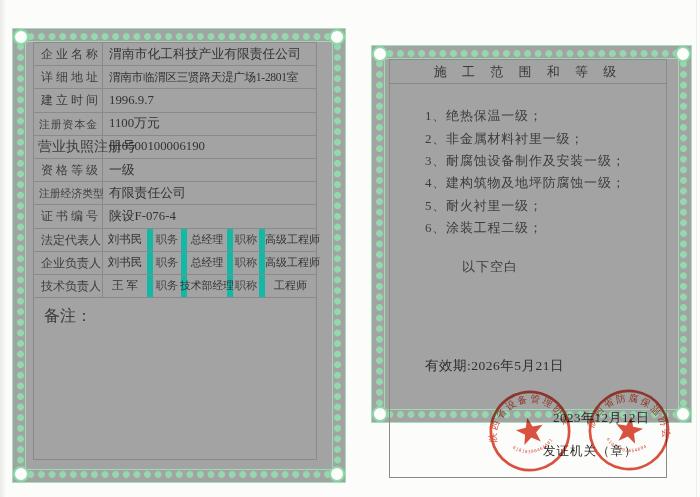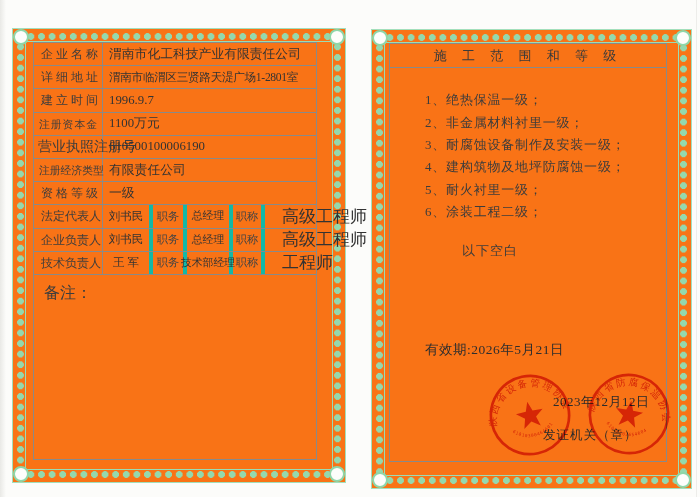--- a/index.html
+++ b/index.html
@@ -8,21 +8,21 @@
     background:#fcfcfa;
     font-family:"Liberation Serif","DejaVu Serif",serif;
     color:#333;
   }
   
   #canvas::before{content:"";position:absolute;left:0;top:0;width:6px;height:100%;
     background:linear-gradient(90deg,#e9e9e6,rgba(233,233,230,0));}
   #canvas::after{content:"";position:absolute;right:3px;top:0;width:1px;height:100%;background:#ededea;}
 
   
-  .page{position:absolute;background:#f97316;}
+  .page{position:absolute;background:#a3a3a3;}
   .lace{position:absolute;inset:0;border:1px solid #a3dfbb;pointer-events:none;}
   .lace::before{content:"";position:absolute;inset:2px;
     background:
       radial-gradient(circle at 50% 50%, #94d8ad 3.1px, rgba(148,216,173,0) 3.7px) left top    /10.6px 11px repeat-x,
       radial-gradient(circle at 50% 50%, #94d8ad 3.1px, rgba(148,216,173,0) 3.7px) left bottom /10.6px 11px repeat-x,
       radial-gradient(circle at 50% 50%, #94d8ad 3.1px, rgba(148,216,173,0) 3.7px) left top    /11px 10.6px repeat-y,
       radial-gradient(circle at 50% 50%, #94d8ad 3.1px, rgba(148,216,173,0) 3.7px) right top   /11px 10.6px repeat-y;
   }
   .lace::after{content:"";position:absolute;inset:12px;border:1px solid #9bdcb3;}
   .corner{position:absolute;width:12px;height:12px;border:2.5px solid #8fd6a8;border-radius:50%;background:#fdfdfb;z-index:2;}
@@ -34,26 +34,26 @@
     border:1px solid #8a8a88;display:flex;flex-direction:column;box-sizing:border-box;background:transparent;}
   .trow{display:flex;height:23.2px;flex:0 0 23.2px;border-bottom:1px solid #8a8a88;box-sizing:border-box;}
   .cell{box-sizing:border-box;display:flex;align-items:center;white-space:nowrap;}
   .tlabel{width:69px;flex:0 0 69px;border-right:1px solid #8a8a88;padding:0 7px;
     font-size:12px;color:#3d3d3d;display:block;line-height:22px;
     text-align:justify;text-align-last:justify;}
   .tlabel.small{font-size:14px;padding:0 4px;line-height:22px;}
   .tlabel.med{font-size:10.8px;padding:0 5px;line-height:22px;}
   .tvalue{flex:1;padding:0 6px;font-size:12.8px;color:#333;overflow:visible;}
   .tvalue.long{font-size:11.6px;letter-spacing:-0.3px;}
-  .pc{border-right:4px solid #14b8a6;justify-content:center;font-size:11.5px;color:#333;}
+  .pc{border-right:6px solid #14b8a6;justify-content:center;font-size:11.5px;color:#333;}
   .pc.name{width:50px;flex:0 0 50px;}
   .pc.dlab{width:34px;flex:0 0 34px;font-size:11.2px;color:#444;}
   .pc.duty{width:46px;flex:0 0 46px;font-size:10.8px;}
   .pc.tlab{width:32px;flex:0 0 32px;font-size:11.2px;color:#444;}
-  .pc.title{flex:1;border-right:none;font-size:17px;margin-left:17px;}
+  .pc.title{flex:1;border-right:none;font-size:11px;}
   .remark{flex:1;padding:8px 10px;font-size:16px;color:#3d3d3d;}
 
   
   .sheet{position:absolute;left:18px;top:14px;width:278px;height:419px;
     border:1px solid #8a8a88;box-sizing:border-box;}
   .sheet-title{height:23px;line-height:23px;border-bottom:1px solid #8a8a88;
     text-align:center;font-size:13px;letter-spacing:6px;color:#3a3a3a;}
   .scope-list{padding:21px 0 0 35px;}
   .scope-item{height:22.4px;display:flex;align-items:center;font-size:13px;
     letter-spacing:0.8px;color:#3c3c3c;text-align:right;}
@@ -93,26 +93,30 @@
       </div>
       <div class="trow">
         <div class="cell tlabel med">注册资本金</div>
         <div class="cell tvalue">1100万元</div>
       </div>
       <div class="trow">
         <div class="cell tlabel small">营业执照注册号</div>
         <div class="cell tvalue">610500100006190</div>
       </div>
       <div class="trow">
+        <div class="cell tlabel">资 格 等 级</div>
+        <div class="cell tvalue">一级</div>
+      </div>
+      <div class="trow">
         <div class="cell tlabel med">注册经济类型</div>
         <div class="cell tvalue">有限责任公司</div>
       </div>
       <div class="trow">
-        <div class="cell tlabel">资 格 等 级</div>
-        <div class="cell tvalue">一级</div>
+        <div class="cell tlabel">证 书 编 号</div>
+        <div class="cell tvalue">陕设F-076-4</div>
       </div>
 
       <div class="trow">
         <div class="cell tlabel">法定代表人</div>
         <div class="cell pc name">刘书民</div>
         <div class="cell pc dlab">职务</div>
         <div class="cell pc duty">总经理</div>
         <div class="cell pc tlab">职称</div>
         <div class="cell pc title">高级工程师</div>
       </div>
@@ -132,21 +136,21 @@
         <div class="cell pc tlab">职称</div>
         <div class="cell pc title">工程师</div>
       </div>
 
       <div class="remark">
         <span>备注：</span>
       </div>
     </div>
   </div>
 
-  <div class="page" style="left:371px;top:29px;width:321px;height:460px;">
+  <div class="page" style="left:371px;top:45px;width:321px;height:378px;">
     <div class="lace"></div>
     <span class="corner tl"></span>
     <span class="corner tr"></span>
     <span class="corner bl"></span>
     <span class="corner br"></span>
 
     <div class="sheet">
       <div class="sheet-title">施 工 范 围 和 等 级</div>
 
       <div class="scope-list">

